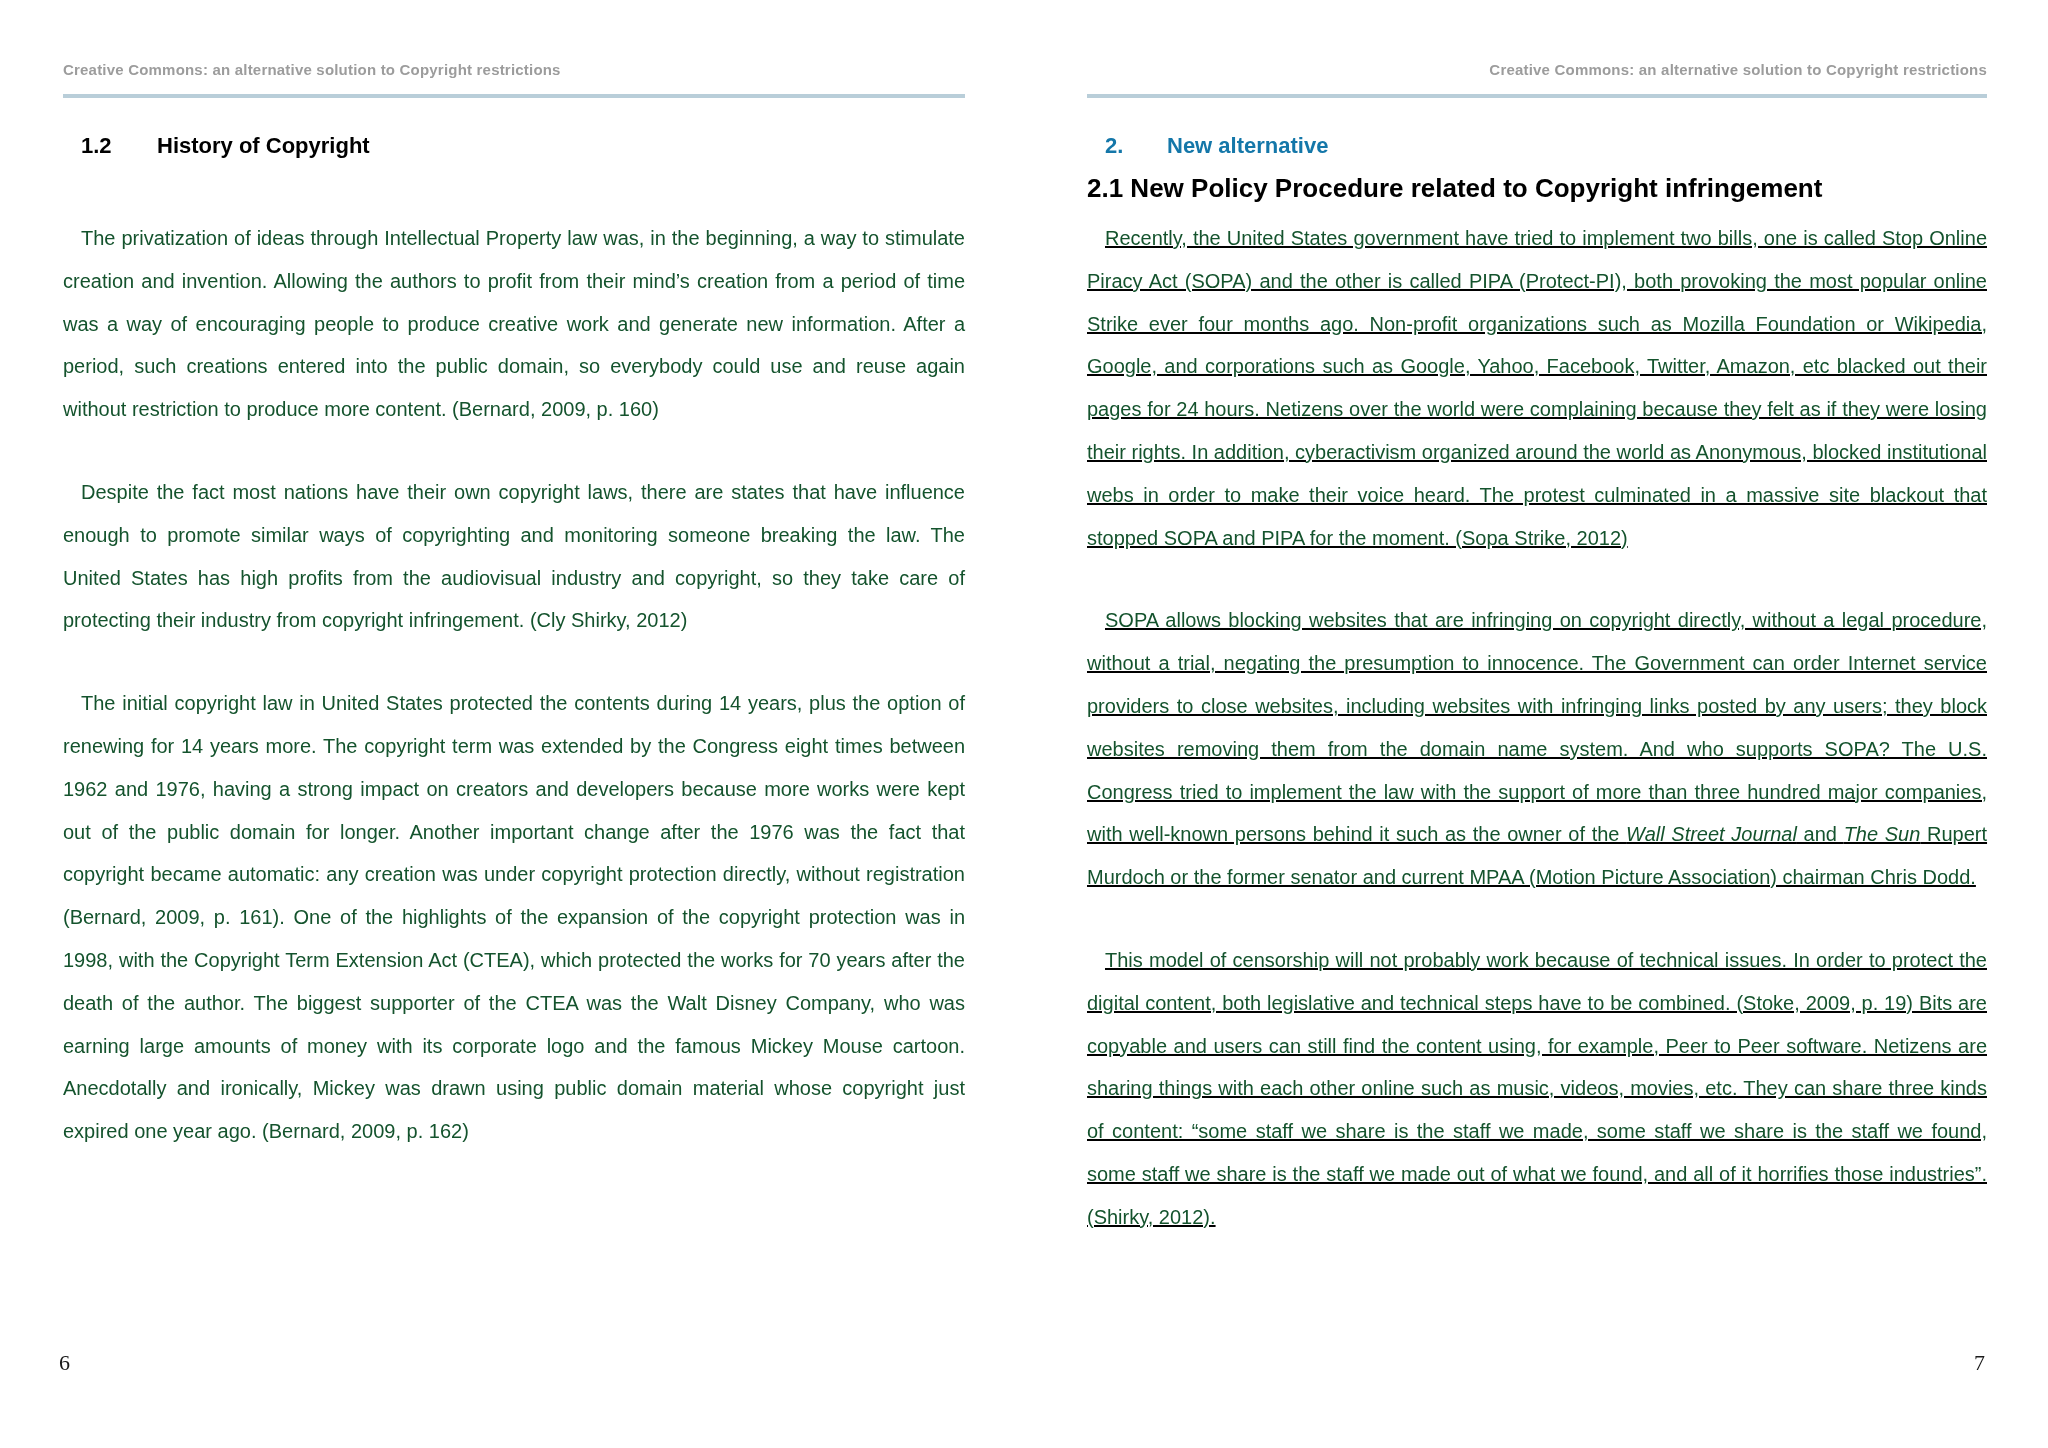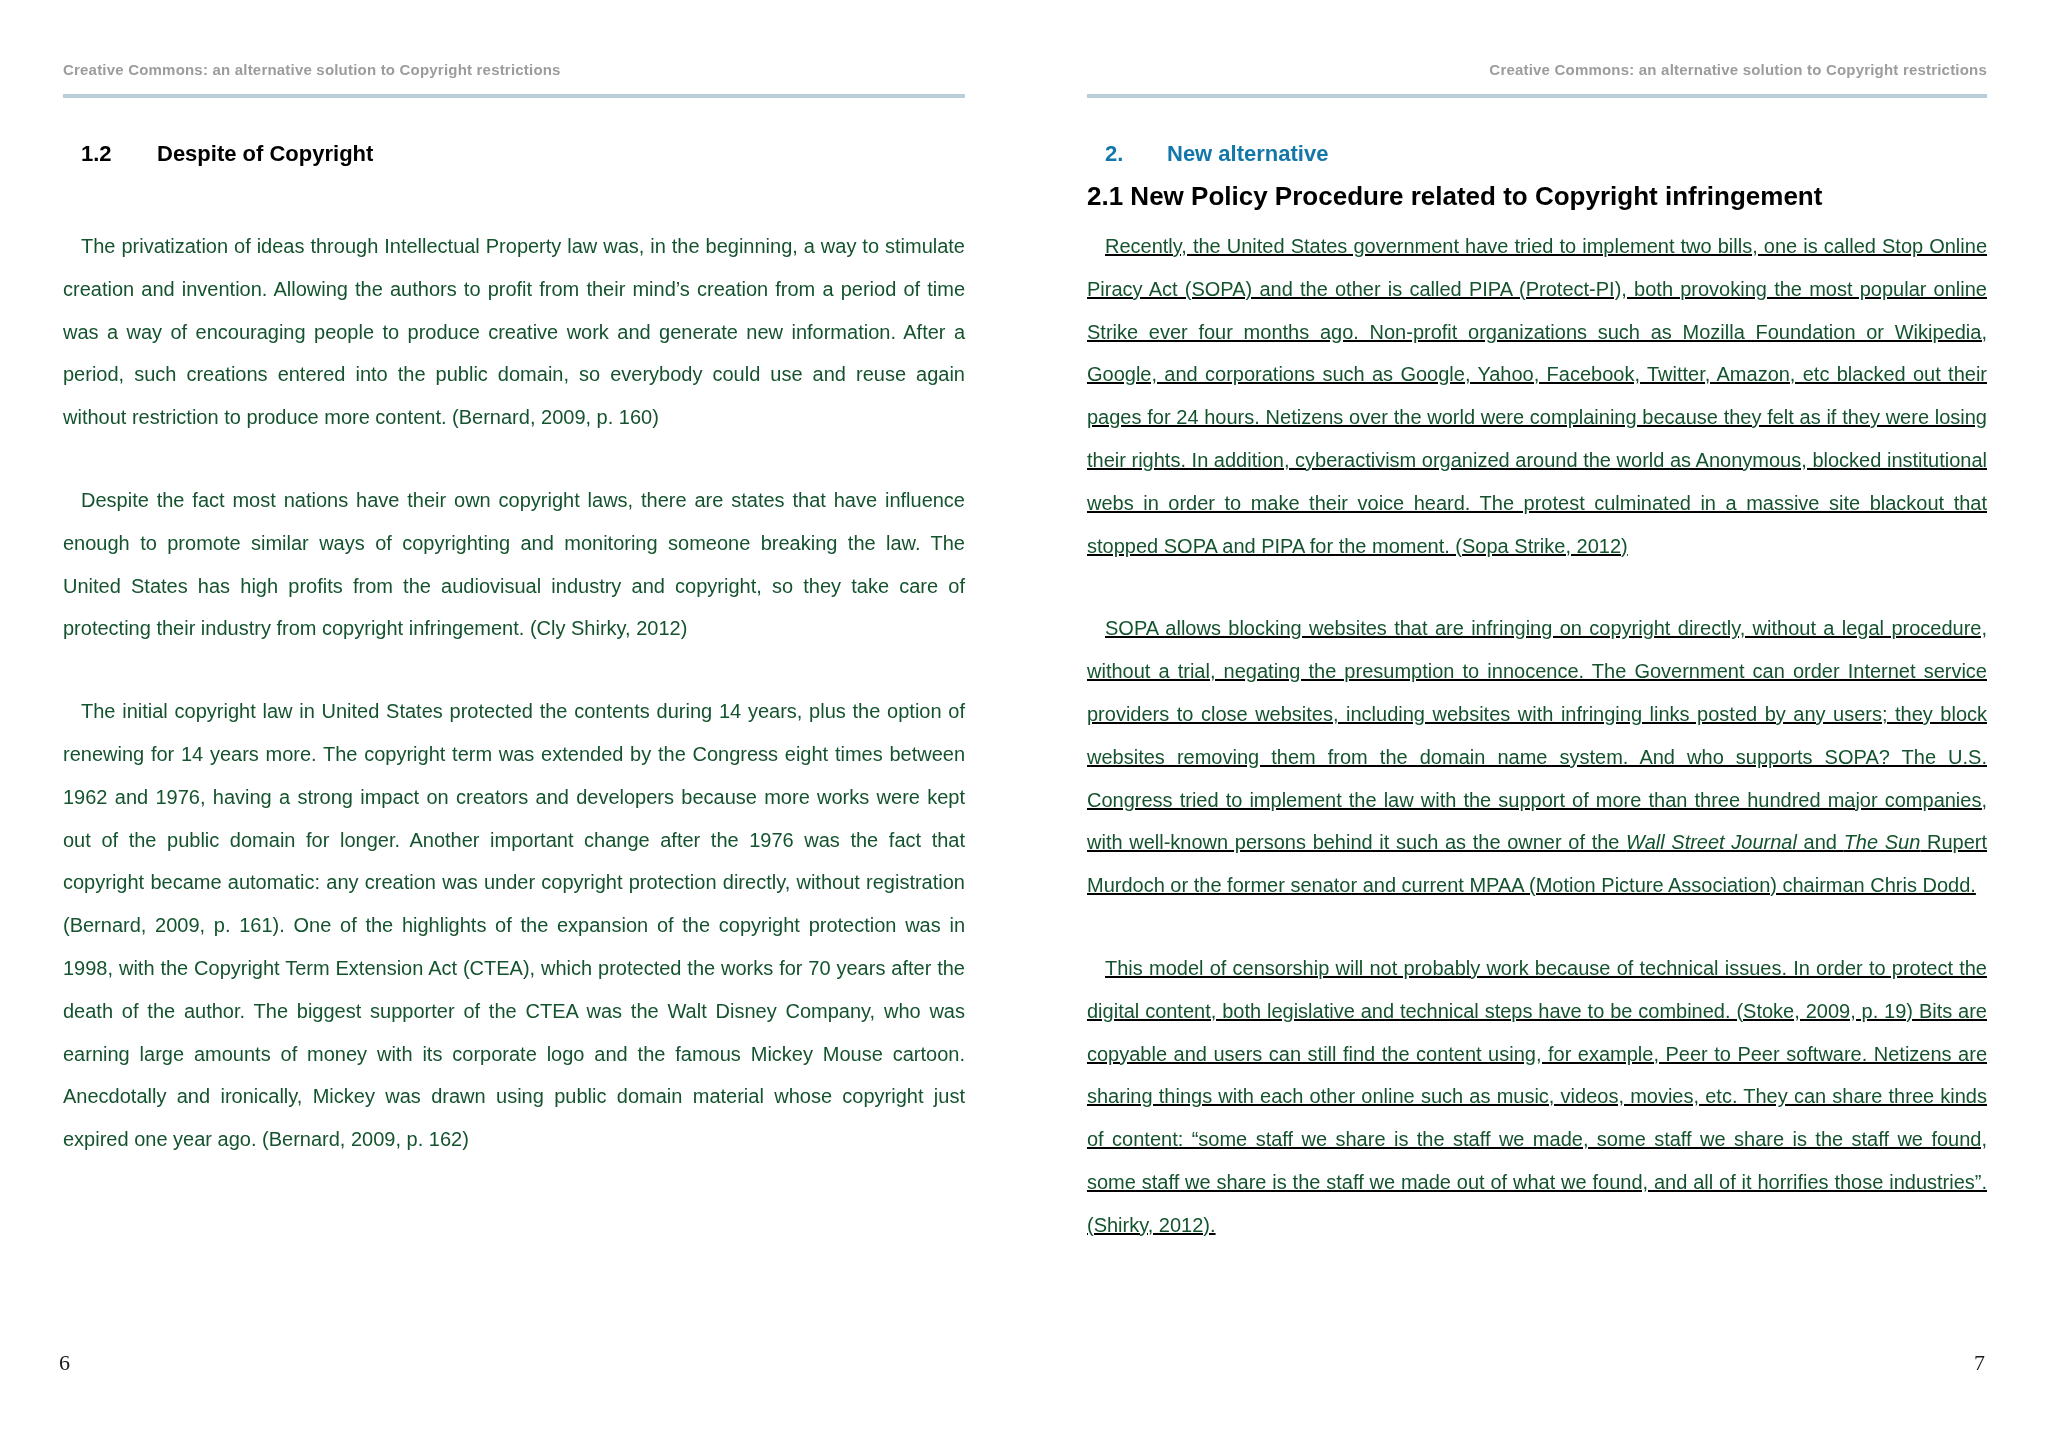--- a/index.html
+++ b/index.html
@@ -40,21 +40,21 @@
     position: absolute;
     top: 94px;
     left: 0;
     right: 0;
     height: 4px;
     background: var(--rule, #b9ced9);
   }
 
   .content {
     position: absolute;
-    top: 140px;
+    top: 132px;
     left: 0;
     right: 0;
   }
 
   .section-heading {
     margin: 0 0 0 18px;
     font-size: 22px;
     line-height: 28px;
     font-weight: bold;
     display: flex;
@@ -102,21 +102,21 @@
 
 <div>
 
   <section class="page page-left">
     <div class="running-header">Creative Commons: an alternative solution to Copyright restrictions</div>
     <div class="header-rule"></div>
 
     <div class="content">
       <h2 class="section-heading">
         <span class="num">1.2</span>
-        <span class="title">Despite of Copyright</span>
+        <span class="title">History of Copyright</span>
       </h2>
       <div class="paras">
           <p><span>The privatization of ideas through Intellectual Property law was, in the beginning, a way to stimulate creation and invention. Allowing the authors to profit from their mind’s creation from a period of time was a way of encouraging people to produce creative work and generate new information. After a period, such creations entered into the public domain, so everybody could use and reuse again without restriction to produce more content. (Bernard, 2009, p. 160)</span></p>
           <p><span>Despite the fact most nations have their own copyright laws, there are states that have influence enough to promote similar ways of copyrighting and monitoring someone breaking the law. The United States has high profits from the audiovisual industry and copyright, so they take care of protecting their industry from copyright infringement. (Cly Shirky, 2012)</span></p>
           <p><span>The initial copyright law in United States protected the contents during 14 years, plus the option of renewing for 14 years more. The copyright term was extended by the Congress eight times between 1962 and 1976, having a strong impact on creators and developers because more works were kept out of the public domain for longer. Another important change after the 1976 was the fact that copyright became automatic: any creation was under copyright protection directly, without registration (Bernard, 2009, p. 161). One of the highlights of the expansion of the copyright protection was in 1998, with the Copyright Term Extension Act (CTEA), which protected the works for 70 years after the death of the author. The biggest supporter of the CTEA was the Walt Disney Company, who was earning large amounts of money with its corporate logo and the famous Mickey Mouse cartoon. Anecdotally and ironically, Mickey was drawn using public domain material whose copyright just expired one year ago.  (Bernard, 2009, p. 162)</span></p>
         </div>
     </div>
 
     <div class="page-number">6</div>
   </section>

